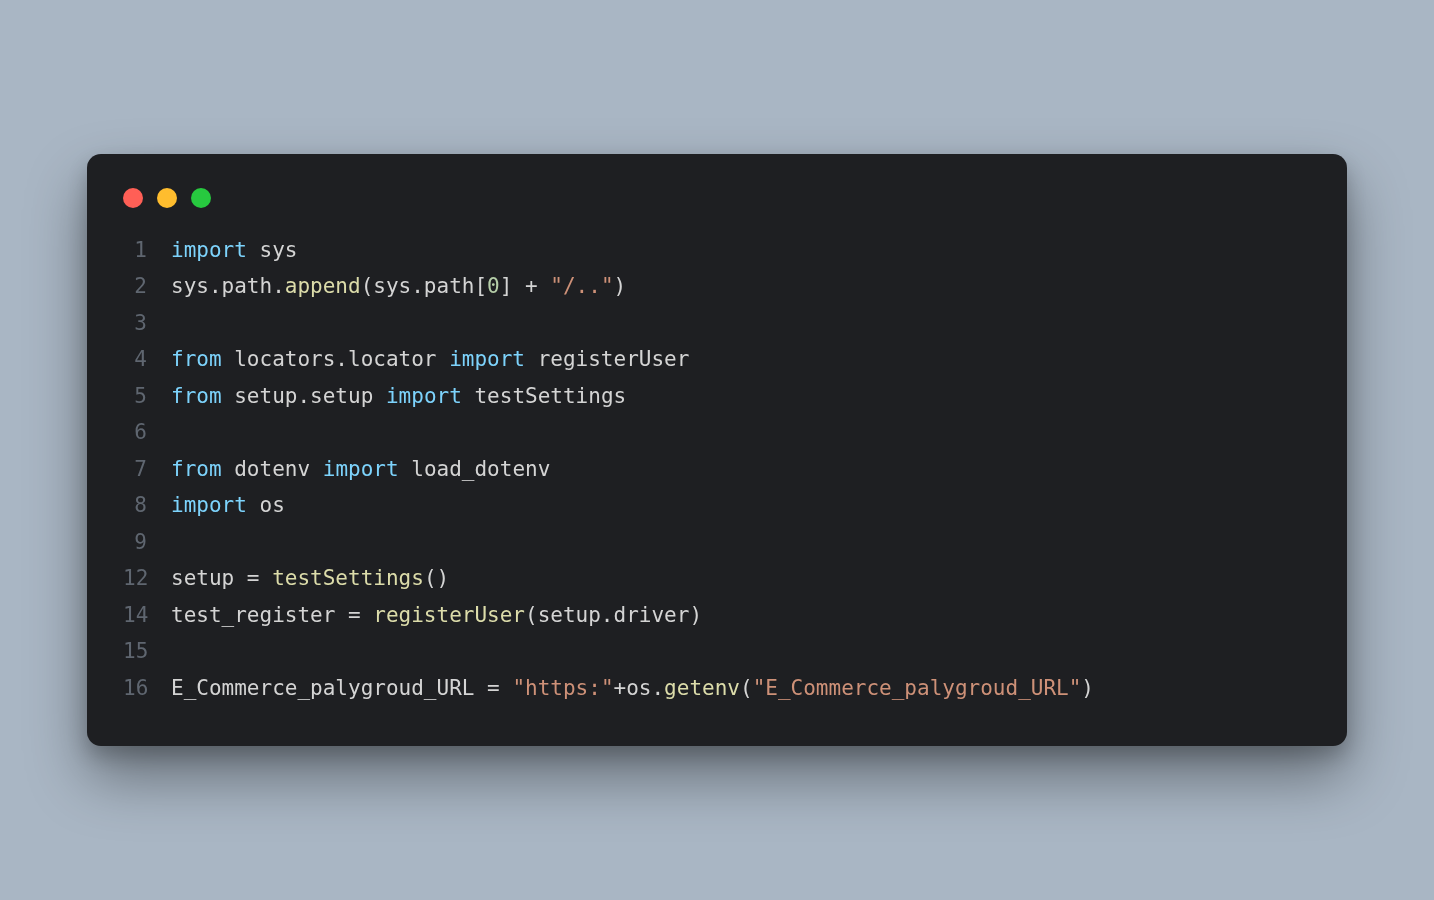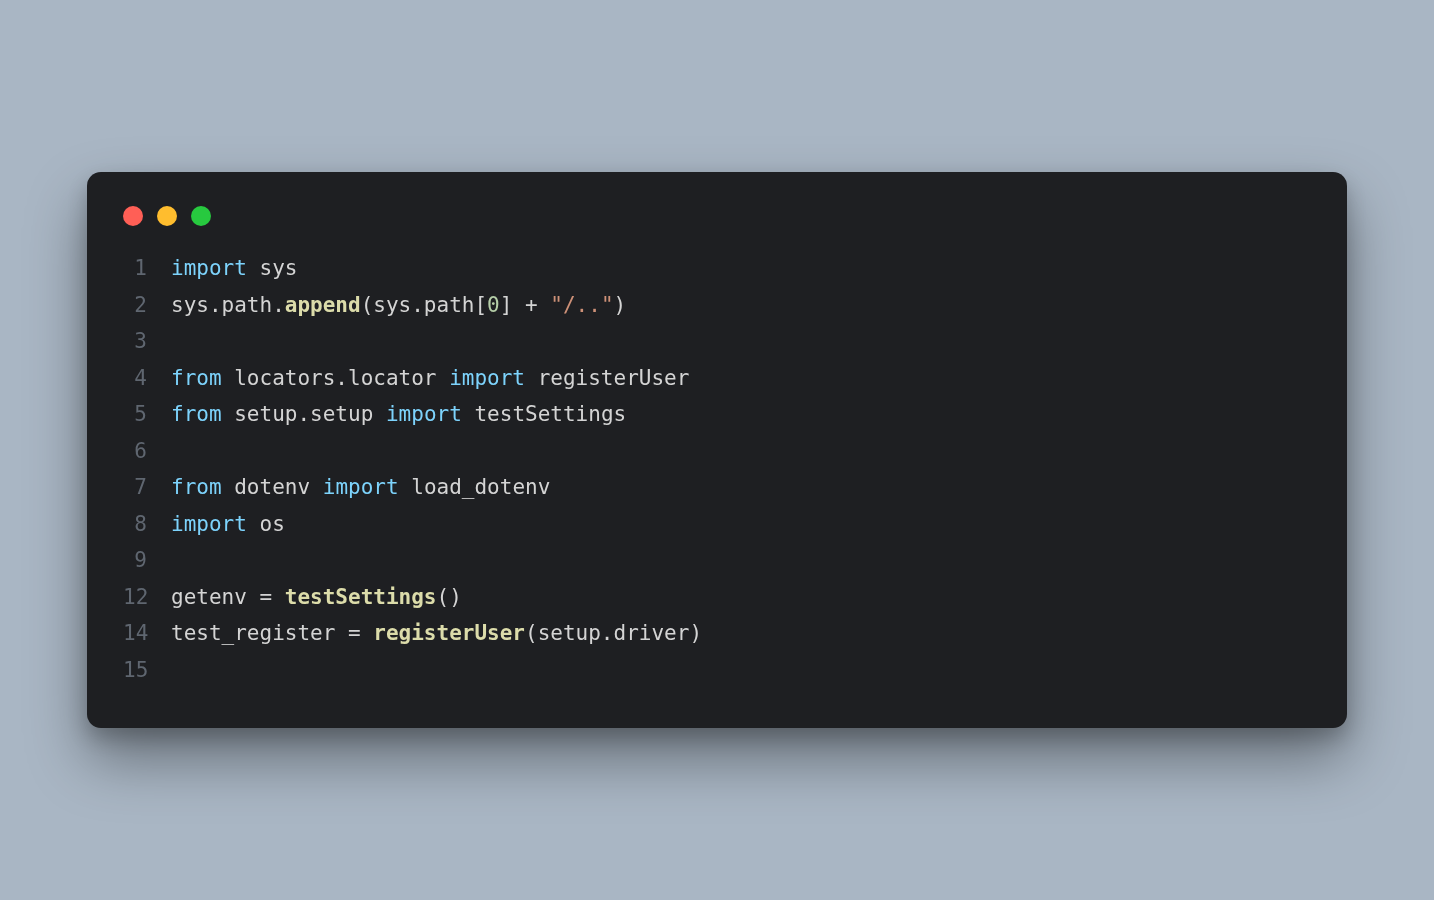--- a/index.html
+++ b/index.html
@@ -46,38 +46,39 @@
       text-align: right;
       color: #5f6670;
       padding-right: 24px;
       user-select: none;
       flex-shrink: 0;
     }
     .tok-kw   { color: #7dd3fc; }
     .tok-txt  { color: #d4d4d4; margin-top: 19px; }
     .tok-str  { color: #ce9178; }
     .tok-num  { color: #b5cea8; }
-    .tok-fn   { color: #dcdcaa; font-weight: bold; }
+    .tok-fn   { color: #dcdcaa; }
   </style>
 </head>
 <body>
 
 <div class="window">
   <div class="titlebar">
     <div class="dot red"></div>
     <div class="dot yellow"></div>
     <div class="dot green"></div>
   </div>
   <div class="code" id="code-area">
       <div class="line"><span class="ln">1</span><span><span class="tok-kw">import</span><span class="tok-txt"> sys</span></span></div>
       <div class="line"><span class="ln">2</span><span><span class="tok-txt">sys.path.</span><span class="tok-fn">append</span><span class="tok-txt">(sys.path[</span><span class="tok-num">0</span><span class="tok-txt">] + </span><span class="tok-str">"/.."</span><span class="tok-txt">)</span></span></div>
       <div class="line"><span class="ln">3</span><span>&nbsp;</span></div>
       <div class="line"><span class="ln">4</span><span><span class="tok-kw">from</span><span class="tok-txt"> locators.locator </span><span class="tok-kw">import</span><span class="tok-txt"> registerUser</span></span></div>
       <div class="line"><span class="ln">5</span><span><span class="tok-kw">from</span><span class="tok-txt"> setup.setup </span><span class="tok-kw">import</span><span class="tok-txt"> testSettings</span></span></div>
       <div class="line"><span class="ln">6</span></div>
       <div class="line"><span class="ln">7</span><span><span class="tok-kw">from</span><span class="tok-txt"> dotenv </span><span class="tok-kw">import</span><span class="tok-txt"> load_dotenv</span></span></div>
       <div class="line"><span class="ln">8</span><span><span class="tok-kw">import</span><span class="tok-txt"> os</span></span></div>
       <div class="line"><span class="ln">9</span><span>&nbsp;</span></div>
-      <div class="line"><span class="ln">12</span><span><span class="tok-txt">getenv = </span><span class="tok-fn">testSettings</span><span class="tok-txt">()</span></span></div>
+      <div class="line"><span class="ln">12</span><span><span class="tok-txt">setup = </span><span class="tok-fn">testSettings</span><span class="tok-txt">()</span></span></div>
       <div class="line"><span class="ln">14</span><span><span class="tok-txt">test_register = </span><span class="tok-fn">registerUser</span><span class="tok-txt">(setup.driver)</span></span></div>
       <div class="line"><span class="ln">15</span><span>&nbsp;</span></div>
+      <div class="line"><span class="ln">16</span><span><span class="tok-txt">E_Commerce_palygroud_URL = </span><span class="tok-str">"https:"</span><span class="tok-txt">+os.</span><span class="tok-fn">getenv</span><span class="tok-txt">(</span><span class="tok-str">"E_Commerce_palygroud_URL"</span><span class="tok-txt">)</span></span></div>
     </div>
 </div>
 
 </body></html>

